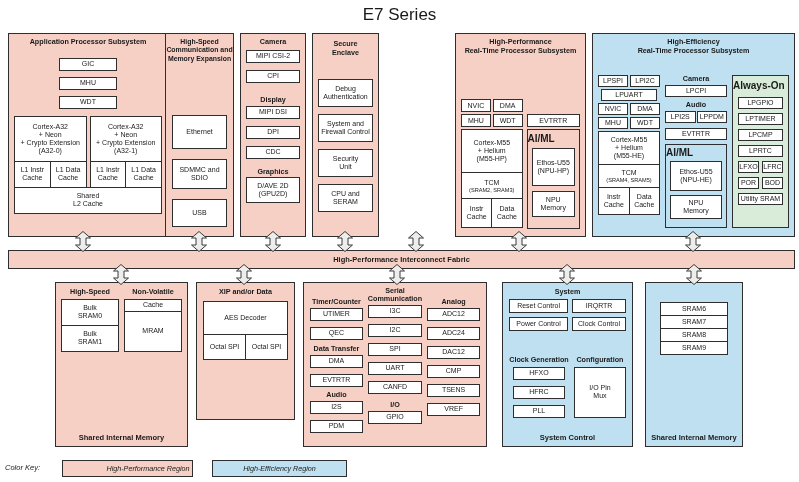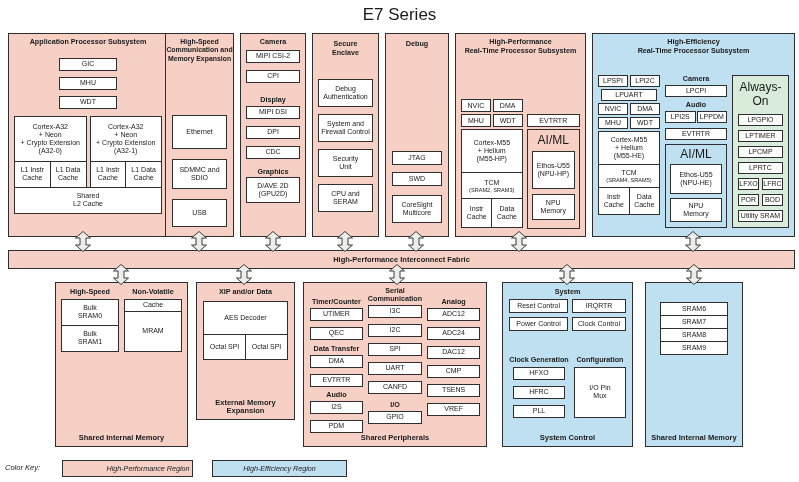--- a/index.html
+++ b/index.html
@@ -11,21 +11,21 @@
   .green{background:#d8ecd9;}
   .blk-title{font-weight:bold;text-align:center;font-size:7.2px;line-height:1.2;white-space:pre-line;margin-top:4px;}
   .bx{background:#fff;border:1px solid #2e2e2e;box-sizing:border-box;display:flex;flex-direction:column;
       align-items:center;justify-content:center;text-align:center;white-space:pre-line;font-size:7px;line-height:1.15;}
   .hdr{font-weight:bold;font-size:7.2px;text-align:center;white-space:pre-line;line-height:1.1;}
   .row{display:flex;}
   .ftr{position:absolute;bottom:3px;left:0;right:0;text-align:center;font-weight:bold;font-size:7.5px;
        white-space:pre-line;line-height:1.15;}
   .sub{font-size:5.6px;line-height:1.1;}
   .arrow{position:absolute;z-index:6;}
-  .inner-hdr{font-weight:normal;font-size:12px;text-align:center;}
+  .inner-hdr{font-weight:bold;font-size:10px;}
   .fabric-label{position:absolute;left:0;right:0;top:4px;text-align:center;font-weight:bold;font-size:7.5px;}
   .ck-box{position:absolute;height:17px;border:1.3px solid #2e2e2e;box-sizing:border-box;display:flex;
           align-items:center;justify-content:center;font-style:italic;font-size:7.2px;}
   .ck-label{position:absolute;font-style:italic;font-size:7.5px;}
   .aiml{border:1px solid #2e2e2e;box-sizing:border-box;display:flex;flex-direction:column;}
   #page-title{position:absolute;top:5px;left:0;right:0;text-align:center;font-size:17px;color:#1a1a1a;}
 </style>
 </head>
 <body>
 
@@ -97,27 +97,20 @@
     <div class="bx" style="height:28px;margin:22px 5px 0;">Debug
 Authentication</div>
     <div class="bx" style="height:28px;margin:7px 5px 0;">System and
 Firewall Control</div>
     <div class="bx" style="height:28px;margin:7px 5px 0;">Security
 Unit</div>
     <div class="bx" style="height:28px;margin:7px 5px 0;">CPU and
 SERAM</div>
   </div>
 
-  <div class="blk pink" style="left:385px;top:33px;width:64px;height:204px;">
-    <div class="blk-title" style="margin-top:6px;">Debug</div>
-    <div class="bx" style="height:14px;margin:102px 6px 0;">JTAG</div>
-    <div class="bx" style="height:14px;margin:7px 6px 0;">SWD</div>
-    <div class="bx" style="height:28px;margin:9px 6px 0;">CoreSight
-Multicore</div>
-  </div>
 
   <div class="blk pink" style="left:455px;top:33px;width:131px;height:204px;">
     <div class="blk-title">High-Performance
 Real-Time Processor Subsystem</div>
     <div class="row" style="gap:4px;margin:44px 5px 0;height:130px;">
       <div style="flex:1.15;display:flex;flex-direction:column;">
         <div class="row" style="gap:2px;">
           <div class="bx" style="flex:1;height:13px;">NVIC</div>
           <div class="bx" style="flex:1;height:13px;">DMA</div>
         </div>
@@ -246,22 +239,20 @@
     <div class="ftr">Shared Internal Memory</div>
   </div>
 
   <div class="blk pink" style="left:196px;top:282px;width:99px;height:138px;">
     <div class="hdr" style="margin-top:5px;">XIP and/or Data</div>
     <div class="bx" style="height:34px;margin:5px 6px 0;">AES Decoder</div>
     <div class="row" style="margin:-1px 6px 0;">
       <div class="bx" style="flex:1;height:26px;">Octal SPI</div>
       <div class="bx" style="flex:1;height:26px;margin-left:-1px;">Octal SPI</div>
     </div>
-    <div class="ftr">External Memory
-Expansion</div>
   </div>
 
   <div class="blk pink" style="left:303px;top:282px;width:184px;height:165px;">
     <div class="row" style="gap:5px;margin:4px 6px 0;">
       <div style="flex:1;display:flex;flex-direction:column;">
         <div class="hdr" style="margin-top:11px;">Timer/Counter</div>
         <div class="bx" style="height:13px;margin-top:2px;">UTIMER</div>
         <div class="bx" style="height:13px;margin-top:6px;">QEC</div>
         <div class="hdr" style="margin-top:5px;">Data Transfer</div>
         <div class="bx" style="height:13px;margin-top:2px;">DMA</div>
@@ -284,21 +275,20 @@
       <div style="flex:1;display:flex;flex-direction:column;">
         <div class="hdr" style="margin-top:11px;">Analog</div>
         <div class="bx" style="height:13px;margin-top:2px;">ADC12</div>
         <div class="bx" style="height:13px;margin-top:6px;">ADC24</div>
         <div class="bx" style="height:13px;margin-top:6px;">DAC12</div>
         <div class="bx" style="height:13px;margin-top:6px;">CMP</div>
         <div class="bx" style="height:13px;margin-top:6px;">TSENS</div>
         <div class="bx" style="height:13px;margin-top:6px;">VREF</div>
       </div>
     </div>
-    <div class="ftr">Shared Peripherals</div>
   </div>
 
   <div class="blk blue" style="left:502px;top:282px;width:131px;height:165px;">
     <div class="hdr" style="margin-top:5px;">System</div>
     <div class="row" style="gap:4px;margin:3px 6px 0;">
       <div class="bx" style="flex:1.1;height:14px;">Reset Control</div>
       <div class="bx" style="flex:1;height:14px;">IRQRTR</div>
     </div>
     <div class="row" style="gap:4px;margin:4px 6px 0;">
       <div class="bx" style="flex:1.1;height:14px;">Power Control</div>

